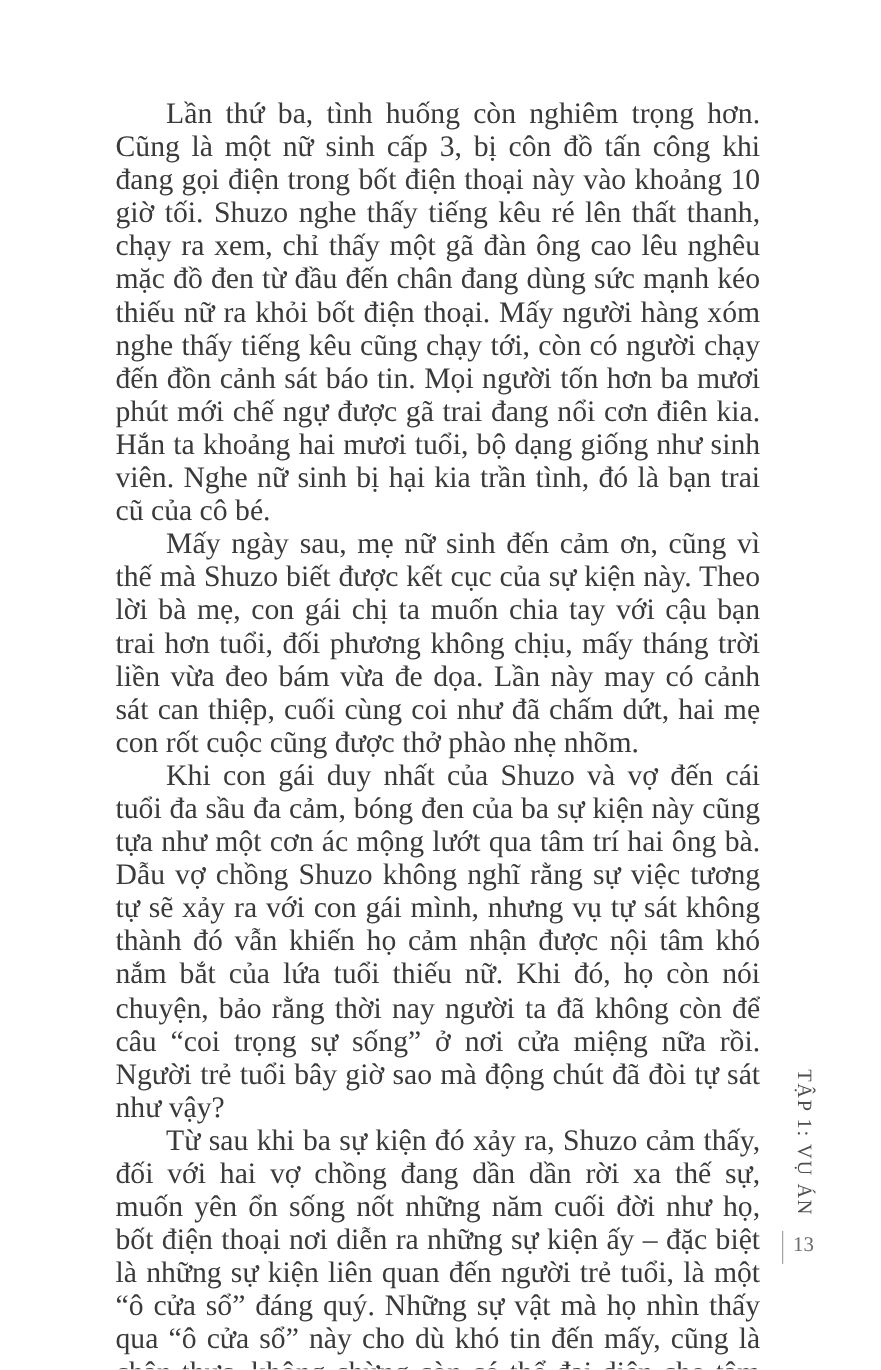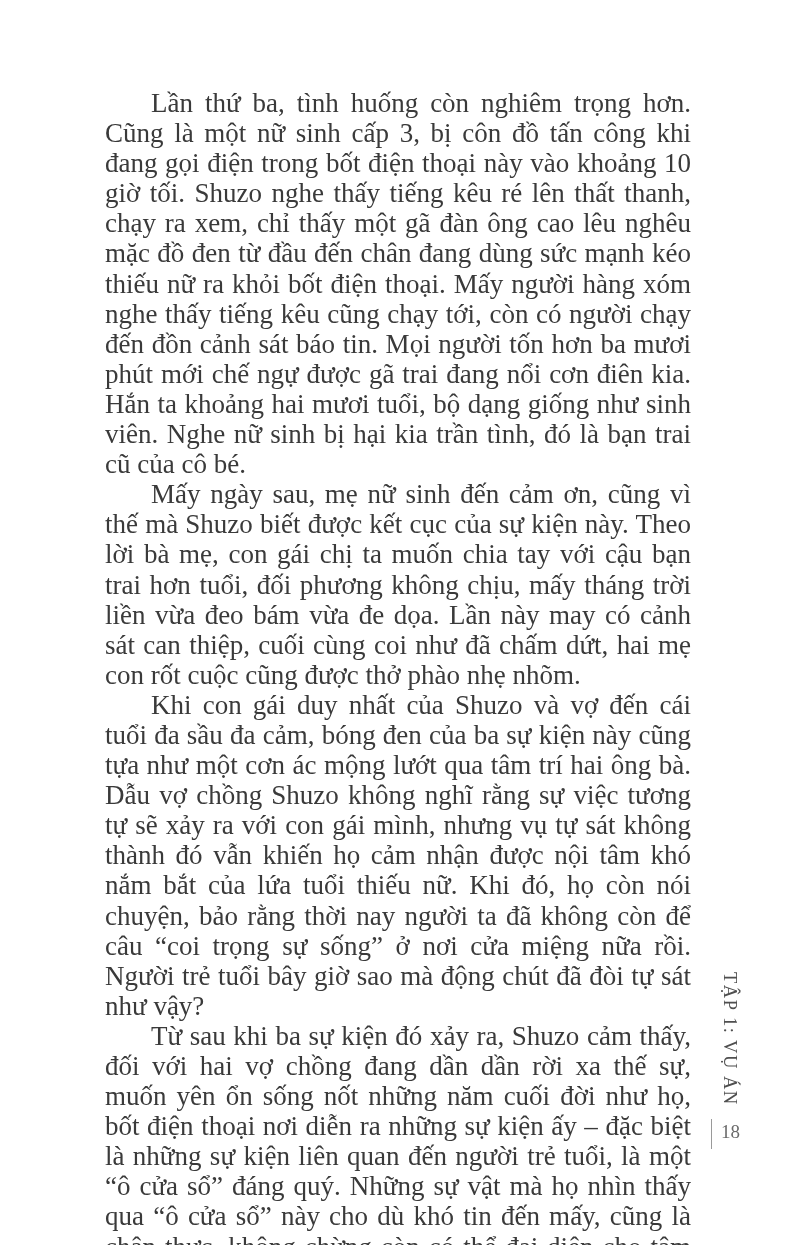--- a/index.html
+++ b/index.html
@@ -67,15 +67,15 @@
     <p>Lần thứ ba, tình huống còn nghiêm trọng hơn. Cũng là một nữ sinh cấp 3, bị côn đồ tấn công khi đang gọi điện trong bốt điện thoại này vào khoảng 10 giờ tối. Shuzo nghe thấy tiếng kêu ré lên thất thanh, chạy ra xem, chỉ thấy một gã đàn ông cao lêu nghêu mặc đồ đen từ đầu đến chân đang dùng sức mạnh kéo thiếu nữ ra khỏi bốt điện thoại. Mấy người hàng xóm nghe thấy tiếng kêu cũng chạy tới, còn có người chạy đến đồn cảnh sát báo tin. Mọi người tốn hơn ba mươi phút mới chế ngự được gã trai đang nổi cơn điên kia. Hắn ta khoảng hai mươi tuổi, bộ dạng giống như sinh viên. Nghe nữ sinh bị hại kia trần tình, đó là bạn trai cũ của cô bé.</p>
     <p>Mấy ngày sau, mẹ nữ sinh đến cảm ơn, cũng vì thế mà Shuzo biết được kết cục của sự kiện này. Theo lời bà mẹ, con gái chị ta muốn chia tay với cậu bạn trai hơn tuổi, đối phương không chịu, mấy tháng trời liền vừa đeo bám vừa đe dọa. Lần này may có cảnh sát can thiệp, cuối cùng coi như đã chấm dứt, hai mẹ con rốt cuộc cũng được thở phào nhẹ nhõm.</p>
     <p>Khi con gái duy nhất của Shuzo và vợ đến cái tuổi đa sầu đa cảm, bóng đen của ba sự kiện này cũng tựa như một cơn ác mộng lướt qua tâm trí hai ông bà. Dẫu vợ chồng Shuzo không nghĩ rằng sự việc tương tự sẽ xảy ra với con gái mình, nhưng vụ tự sát không thành đó vẫn khiến họ cảm nhận được nội tâm khó nắm bắt của lứa tuổi thiếu nữ. Khi đó, họ còn nói chuyện, bảo rằng thời nay người ta đã không còn để câu “coi trọng sự sống” ở nơi cửa miệng nữa rồi. Người trẻ tuổi bây giờ sao mà động chút đã đòi tự sát như vậy?</p>
     <p>Từ sau khi ba sự kiện đó xảy ra, Shuzo cảm thấy, đối với hai vợ chồng đang dần dần rời xa thế sự, muốn yên ổn sống nốt những năm cuối đời như họ, bốt điện thoại nơi diễn ra những sự kiện ấy – đặc biệt là những sự kiện liên quan đến người trẻ tuổi, là một “ô cửa sổ” đáng quý. Những sự vật mà họ nhìn thấy qua “ô cửa sổ” này cho dù khó tin đến mấy, cũng là chân thực, không chừng còn có thể đại diện cho tâm tình của người trẻ tuổi thời đại này. Tâm tình này vừa đáng sợ, sắc bén, lại vừa yếu đuối mong manh, có lẽ chỉ giới hạn trong một thời kỳ nào đó, trong</p>
   </div>
 
   <div class="side-label">TẬP 1: VỤ ÁN</div>
 
   <div class="page-number-divider"></div>
 
-  <div class="page-number">18</div>
+  <div class="page-number">13</div>
 
 </div>
 
 </body></html>

